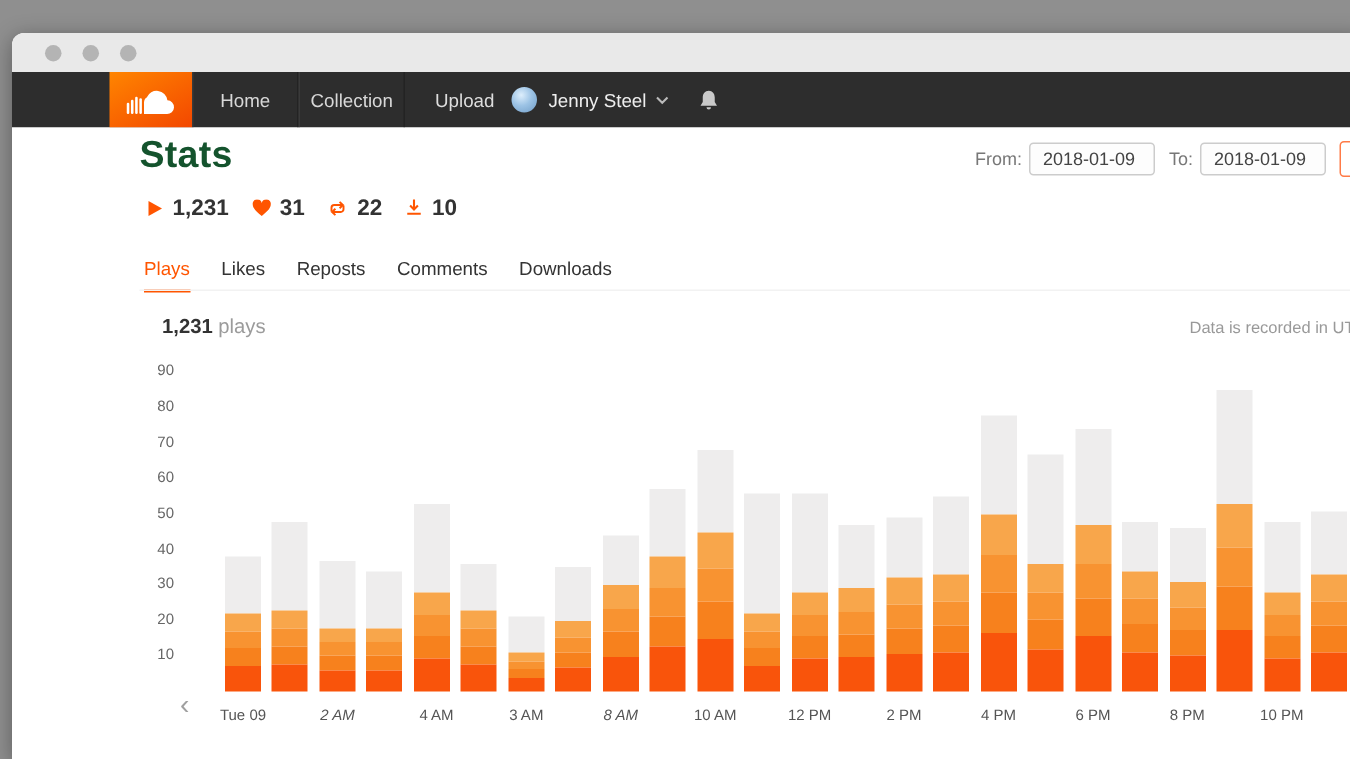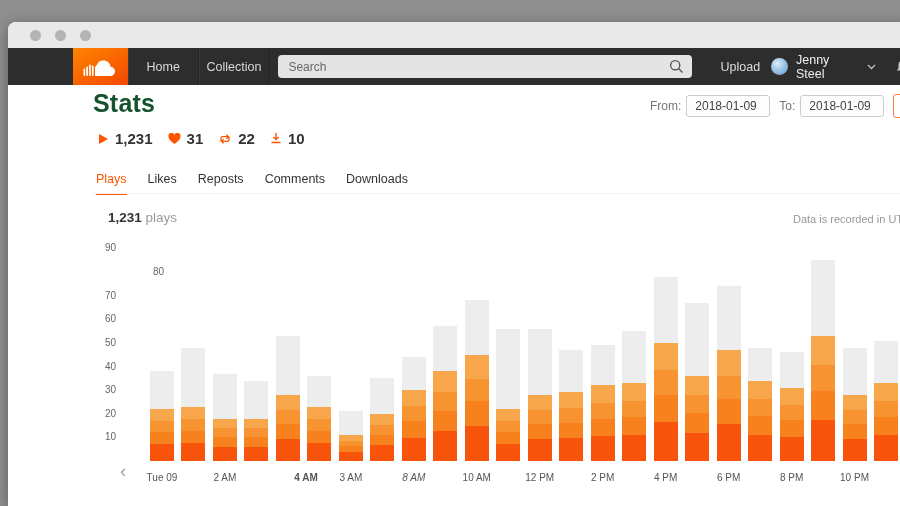--- a/index.html
+++ b/index.html
@@ -77,29 +77,20 @@
           <path d="M12 20 L27.2 20 A4.6 4.6 0 0 0 27.6 10.8 A7.2 7.2 0 0 0 13.8 9 C12.7 9.5 12 11 12 12.5 Z"></path>
         </g>
       </svg>
     </div>
     <div class="nav-item">
       <span>Home</span>
     </div>
     <div class="nav-item">
       <span>Collection</span>
     </div>
-    <div class="search-wrap">
-      <input class="search-input" type="text" placeholder="Search" style="">
-      <span class="search-icon">
-        <svg width="15" height="15">
-            <circle cx="6.2" cy="6.2" r="4.6" stroke="#555" stroke-width="1.4" fill="none"></circle>
-            <line x1="9.6" y1="9.6" x2="13.4" y2="13.4" stroke="#555" stroke-width="1.4"></line>
-          </svg>
-      </span>
-    </div>
     <div class="nav-right">
       <span class="upload">Upload</span>
       <span class="avatar"></span>
       <span class="username">Jenny Steel</span>
       <span class="caret">
         <svg width="9" height="6">
             <path d="M1 1 L4.5 4.5 L8 1" stroke="#bbb" stroke-width="1.4" fill="none"></path>
           </svg>
       </span>
       <span class="bell">
@@ -176,21 +167,21 @@
     <div class="note">Data is recorded in UTC time</div>
 
     <div class="chart">
         <div class="ytick" style="top: 183.375px;">10</div>
         <div class="ytick" style="top: 159.75px;">20</div>
         <div class="ytick" style="top: 136.125px;">30</div>
         <div class="ytick" style="top: 112.5px;">40</div>
         <div class="ytick" style="top: 88.875px;">50</div>
         <div class="ytick" style="top: 65.25px;">60</div>
         <div class="ytick" style="top: 41.625px;">70</div>
-        <div class="ytick" style="top: 18px; margin-left: 48px;">80</div>
+        <div class="ytick" style="top: 18px;">80</div>
         <div class="ytick" style="top: -5.625px;">90</div>
         <div class="bar" style="left: 46px;">
           <div class="seg" style="height: 37.8px; background: rgb(238, 237, 237);"></div>
           <div class="seg" style="height: 12px; background: rgb(248, 166, 75);"></div>
           <div class="seg" style="height: 10.9px; background: rgb(248, 147, 49);"></div>
           <div class="seg" style="height: 12px; background: rgb(247, 129, 29);"></div>
           <div class="seg" style="height: 17.2px; background: rgb(249, 84, 11);"></div>
         </div>
         <div class="bar" style="left: 77.478px;">
           <div class="seg" style="height: 59.1px; background: rgb(238, 237, 237);"></div>
@@ -350,22 +341,22 @@
           <div class="seg" style="height: 42.5px; background: rgb(238, 237, 237);"></div>
           <div class="seg" style="height: 17.9px; background: rgb(248, 166, 75);"></div>
           <div class="seg" style="height: 16.4px; background: rgb(248, 147, 49);"></div>
           <div class="seg" style="height: 17.9px; background: rgb(247, 129, 29);"></div>
           <div class="seg" style="height: 25.7px; background: rgb(249, 84, 11);"></div>
         </div>
       </div>
     <div class="chev-left">‹</div>
     <div class="xaxis">
         <div class="xtick" style="left: 58px;">Tue 09</div>
-        <div class="xtick" style="left: 120.956px;">2 AM</div>
-        <div class="xtick" style="left: 202px; font-weight: bold;">4 AM</div>
+        <div class="xtick" style="left: 120.956px; font-style: italic;">2 AM</div>
+        <div class="xtick" style="left: 187px;">4 AM</div>
         <div class="xtick" style="left: 246.868px;">3 AM</div>
         <div class="xtick" style="left: 309.824px; font-style: italic;">8 AM</div>
         <div class="xtick" style="left: 372.78px;">10 AM</div>
         <div class="xtick" style="left: 435.736px;">12 PM</div>
         <div class="xtick" style="left: 498.692px;">2 PM</div>
         <div class="xtick" style="left: 561.648px;">4 PM</div>
         <div class="xtick" style="left: 624.604px;">6 PM</div>
         <div class="xtick" style="left: 687.56px;">8 PM</div>
         <div class="xtick" style="left: 750.516px;">10 PM</div>
       </div>

